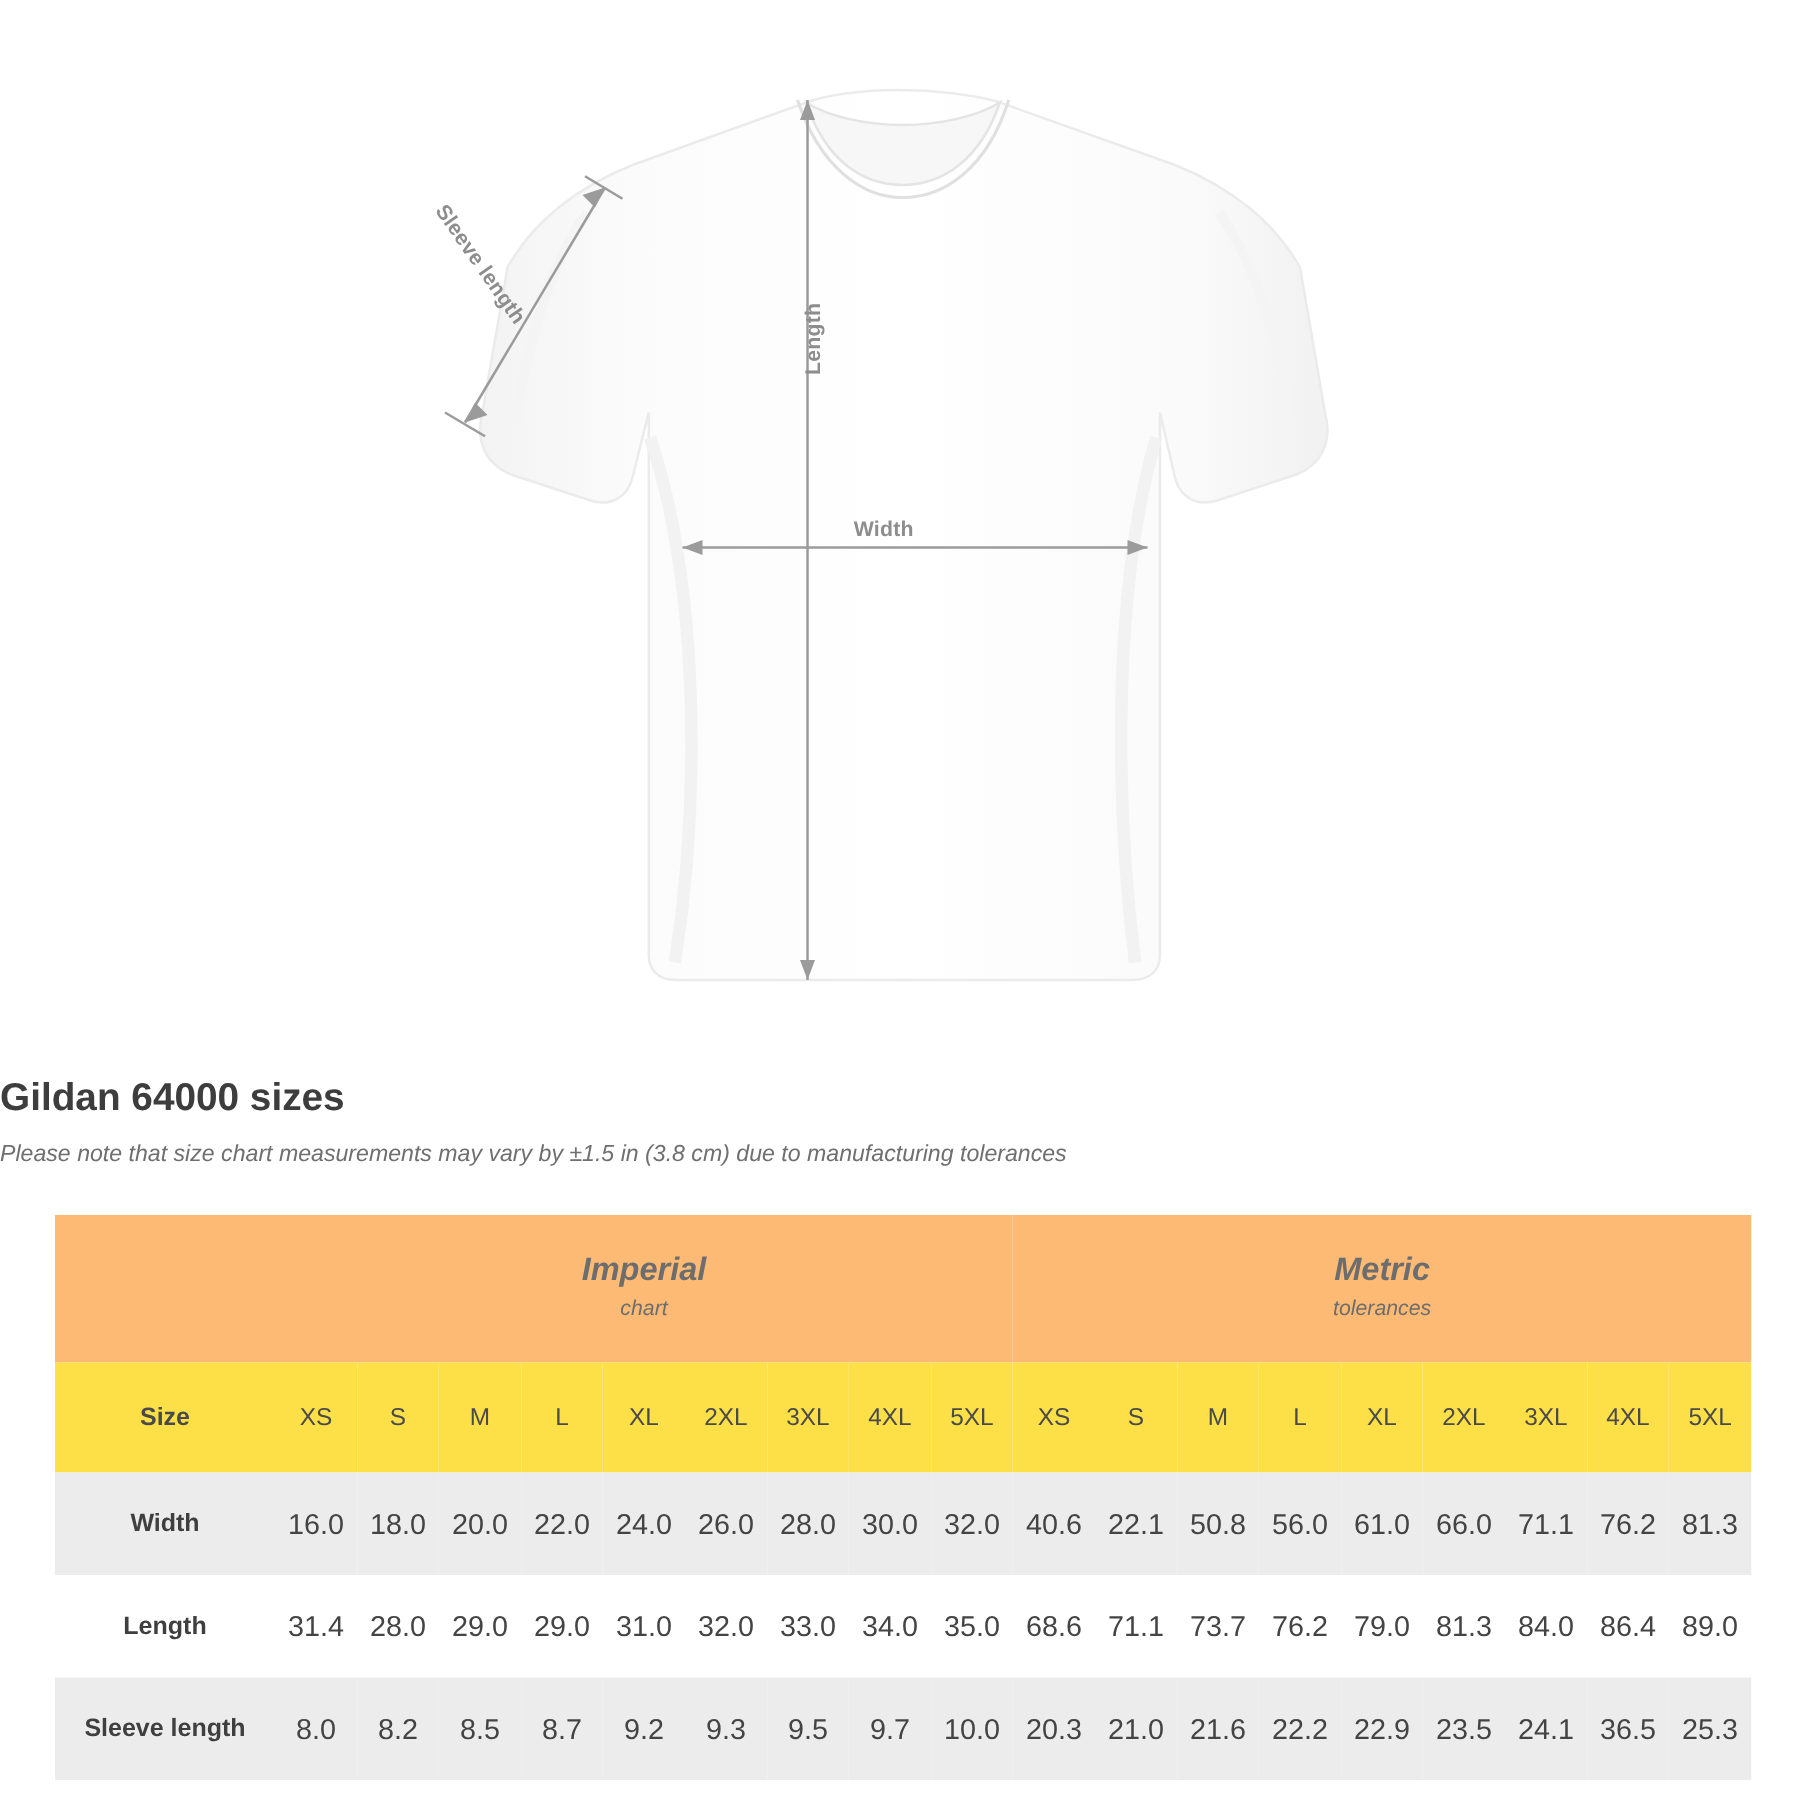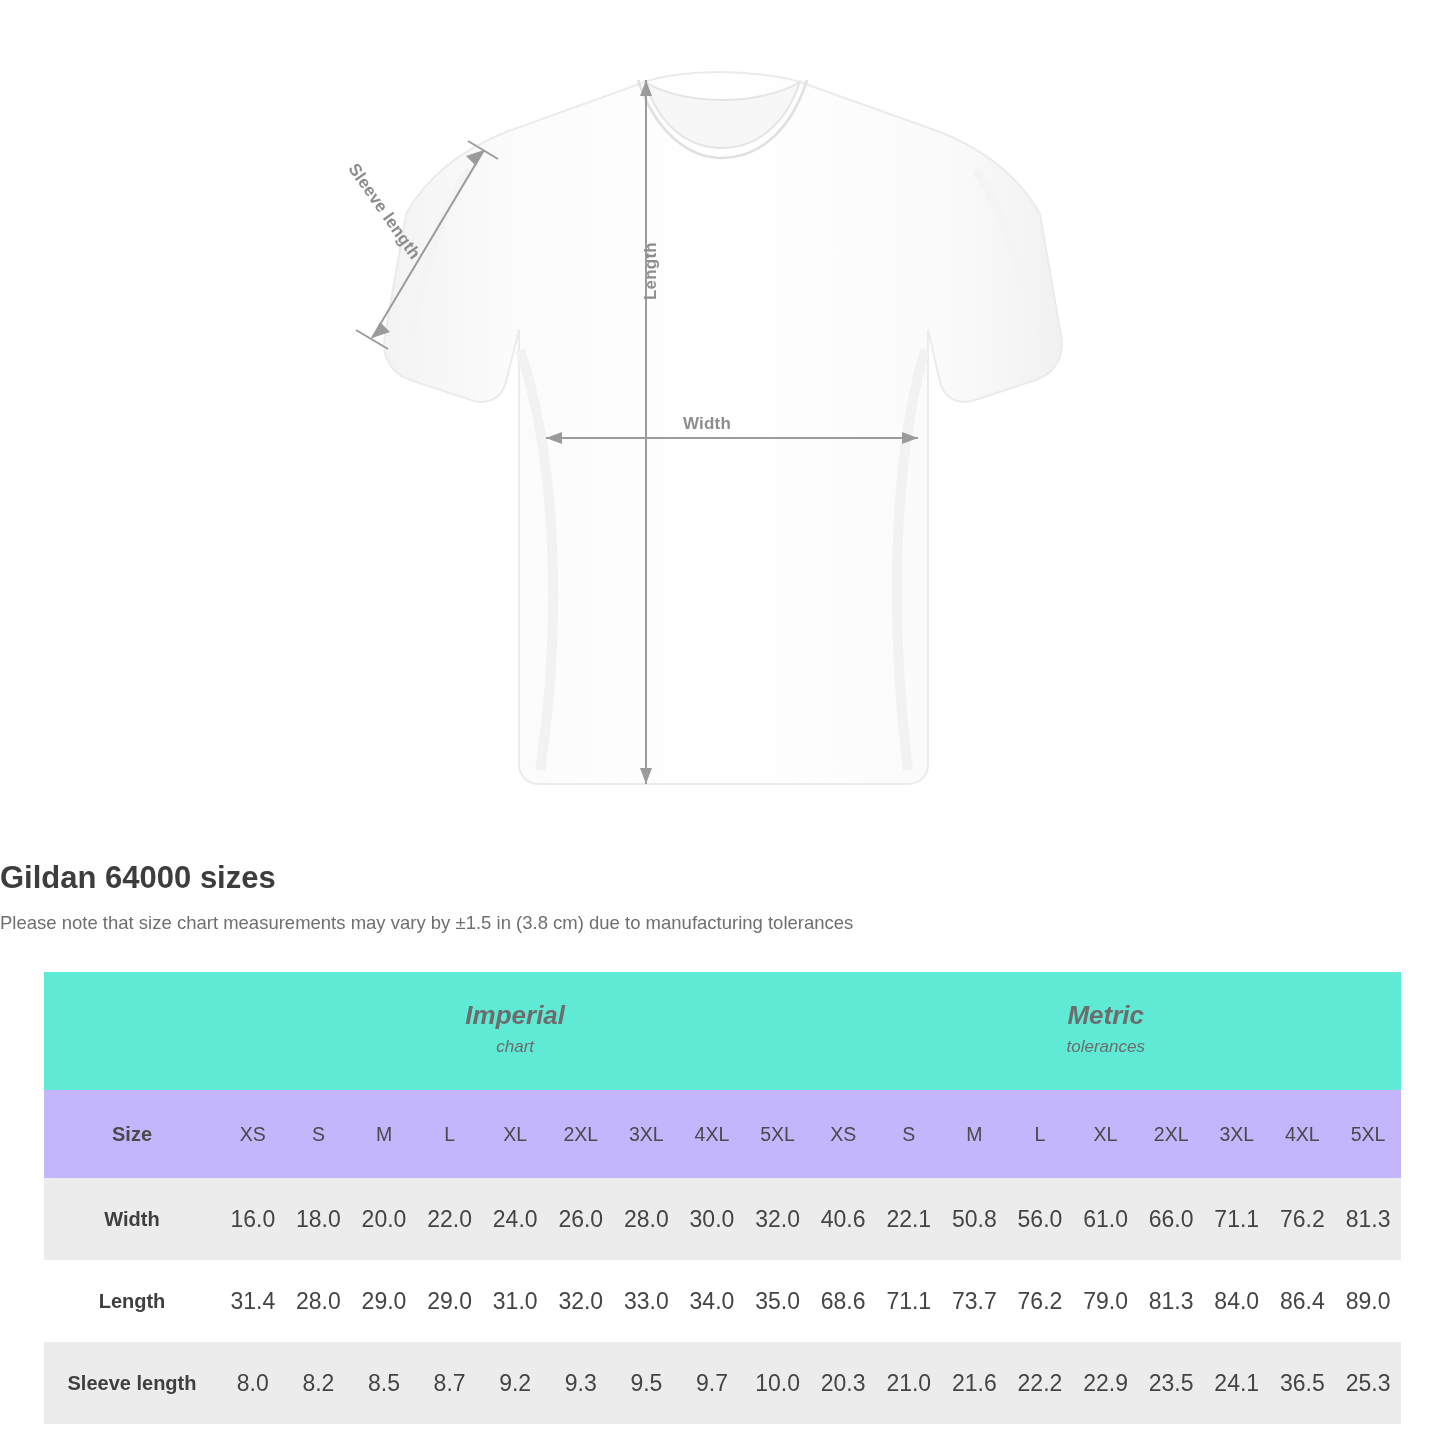--- a/index.html
+++ b/index.html
@@ -58,20 +58,21 @@
     margin-top: 30px;
   }
   .chart-title {
     font-size: 31px;
     font-weight: bold;
     color: #3d3d3d;
     margin: 0 0 16px 0;
   }
   .chart-note {
     font-size: 18.5px;
+    font-style: italic;
     color: #6f6f6f;
     margin: 0;
   }
 
   
   .table-wrap {
     margin: 38px 44px 0 44px;
   }
   table.size-table {
     border-collapse: collapse;
@@ -79,42 +80,42 @@
     table-layout: fixed;
   }
   table.size-table td, table.size-table th {
     text-align: center;
     vertical-align: middle;
     font-weight: normal;
   }
 
   
   .unit-row td {
-    background: #5eead4;
+    background: #fdba74;
     height: 118px;
     padding: 0;
     margin-top: 43px;
   }
   .unit-name {
     font-size: 26px;
     font-style: italic;
     font-weight: bold;
     color: #6d6d6d;
     line-height: 1.25;
   }
   .unit-sub {
     font-size: 17px;
     font-style: italic;
     color: #6d6d6d;
     line-height: 1.8;
   }
 
   
   .size-row td {
-    background: #c4b5fd;
+    background: #fde047;
     height: 86px;
     font-size: 19.5px;
     color: #4a4a4a;
   }
   .size-row td.rowhead {
     font-weight: bold;
     font-size: 20px;
   }
 
   .data-row td {

